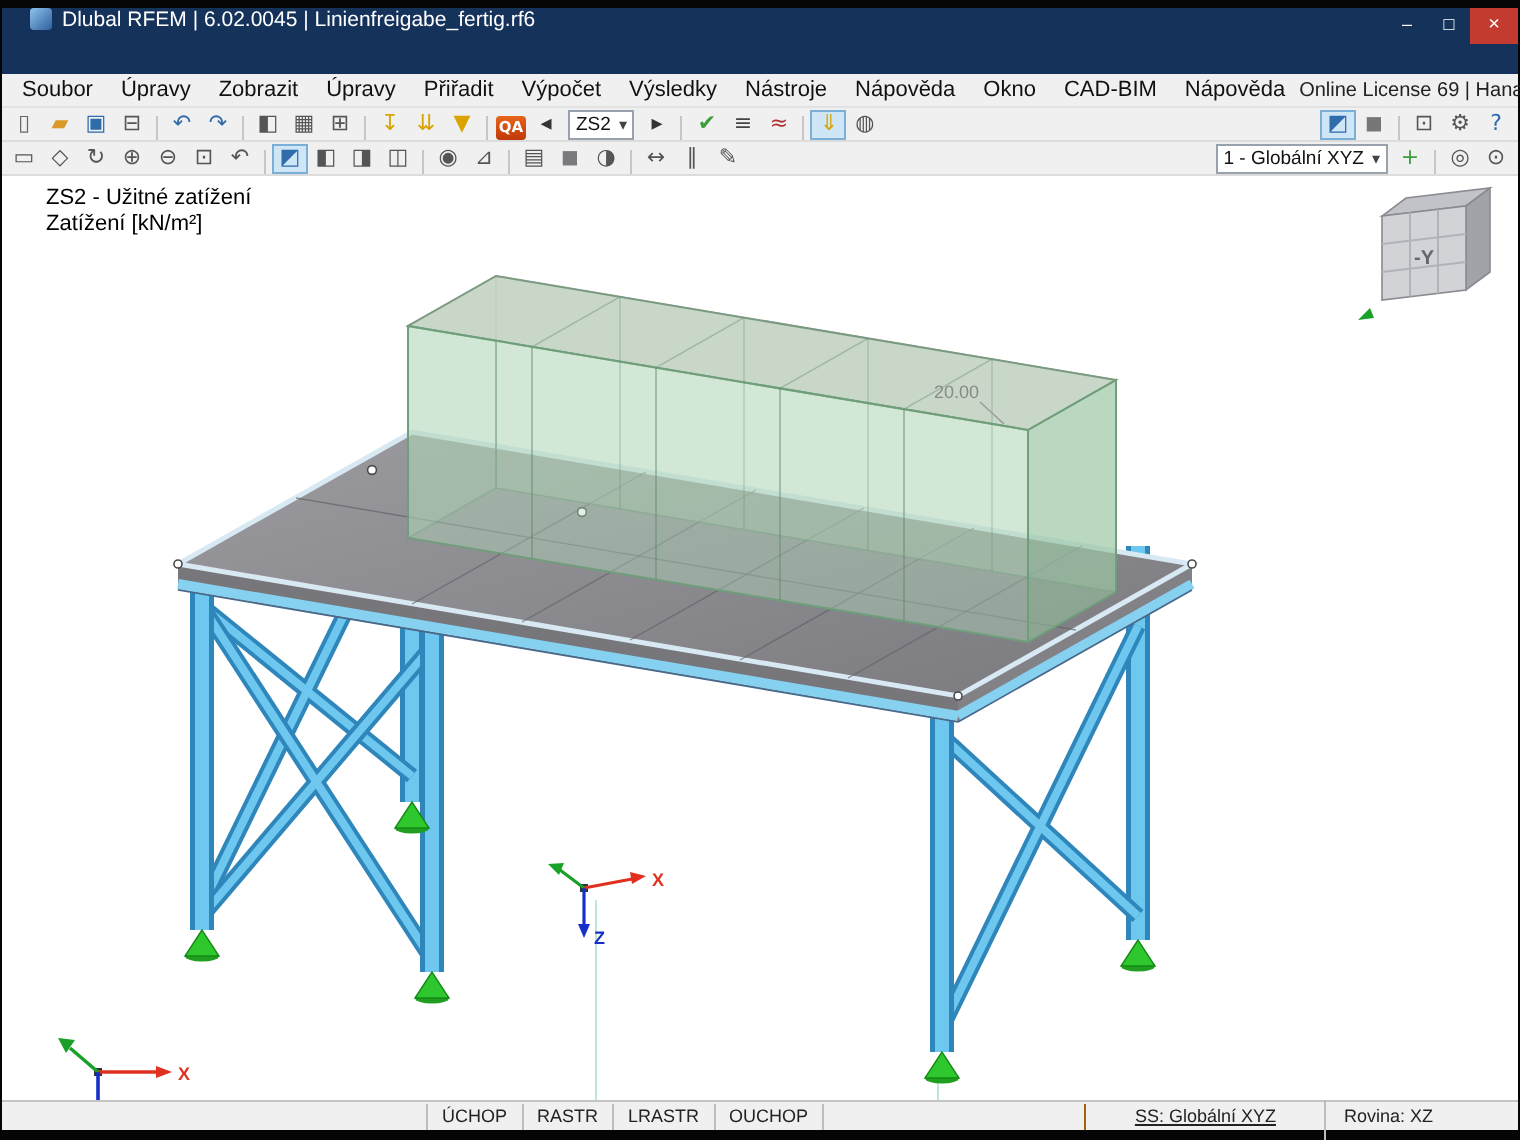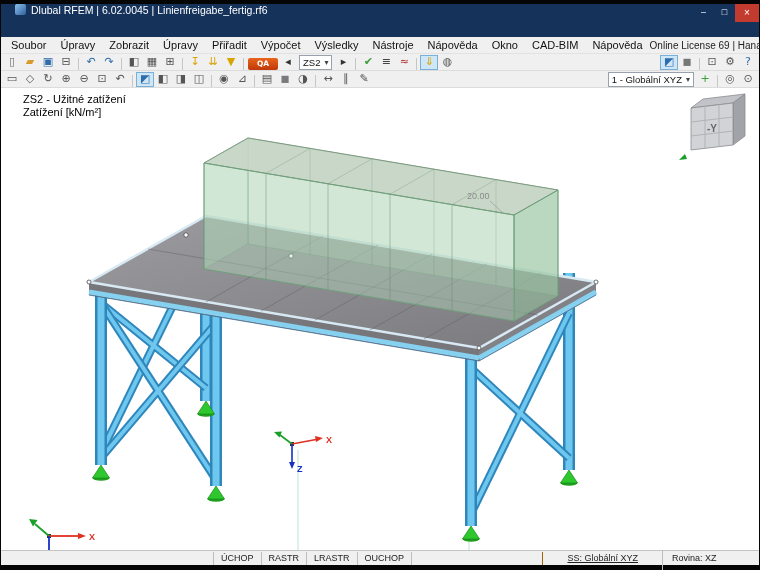--- a/index.html
+++ b/index.html
@@ -21,21 +21,21 @@
   .license{margin-left:auto;font-size:10px;color:#222;padding-right:5px;white-space:nowrap;}
 
   
   .toolbar{height:16px;background:#f0f0f0;border-bottom:1px solid #dcdcdc;display:flex;align-items:center;padding:0 2px;flex:0 0 auto;overflow:hidden;}
   .tb-left,.tb-right{display:flex;align-items:flex-end;}
   .tb-right{margin-left:auto;}
   .tb-icon{width:18px;height:15px;line-height:14px;text-align:center;font-size:11px;
     font-family:"DejaVu Sans",sans-serif;flex:0 0 auto;}
   .tb-active{background:#cfe6f7;border:1px solid #7ab0d8;height:13px;line-height:12px;width:16px;}
   .tb-badge{background:linear-gradient(#e8641a,#c03808);color:#fff !important;font-size:7.5px;font-weight:bold;
-    width:30px;height:12px;line-height:12px;border-radius:2px;margin:0 1px;}
+    width:15px;height:12px;line-height:12px;border-radius:2px;margin:0 1px;}
   .tb-sep{width:1px;height:12px;background:#c6c6c6;margin:0 3px;flex:0 0 auto;}
   .tb-combo{display:flex;align-items:center;height:13px;background:#fff;border:1px solid #98a2ac;
     font-size:9.5px;color:#111;padding:0 3px;margin:0 2px;white-space:nowrap;flex:0 0 auto;}
   .tb-caret{font-size:8px;color:#444;margin-left:4px;font-family:"DejaVu Sans",sans-serif;}
 
   
   .viewport{flex:1 1 auto;position:relative;background:#fff;overflow:hidden;}
   .viewport svg{position:absolute;left:0;top:0;}
   .vp-caption{position:absolute;left:22px;top:5px;font-size:11px;line-height:13px;color:#000;}
 

